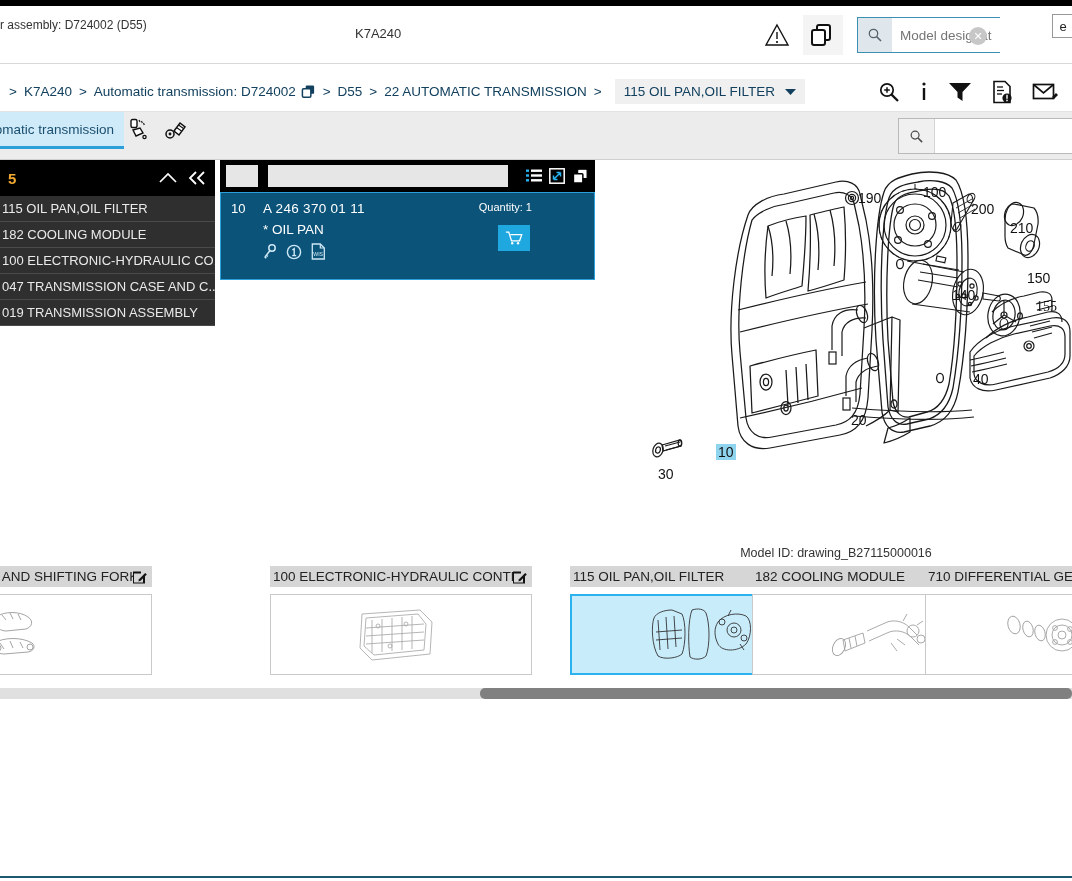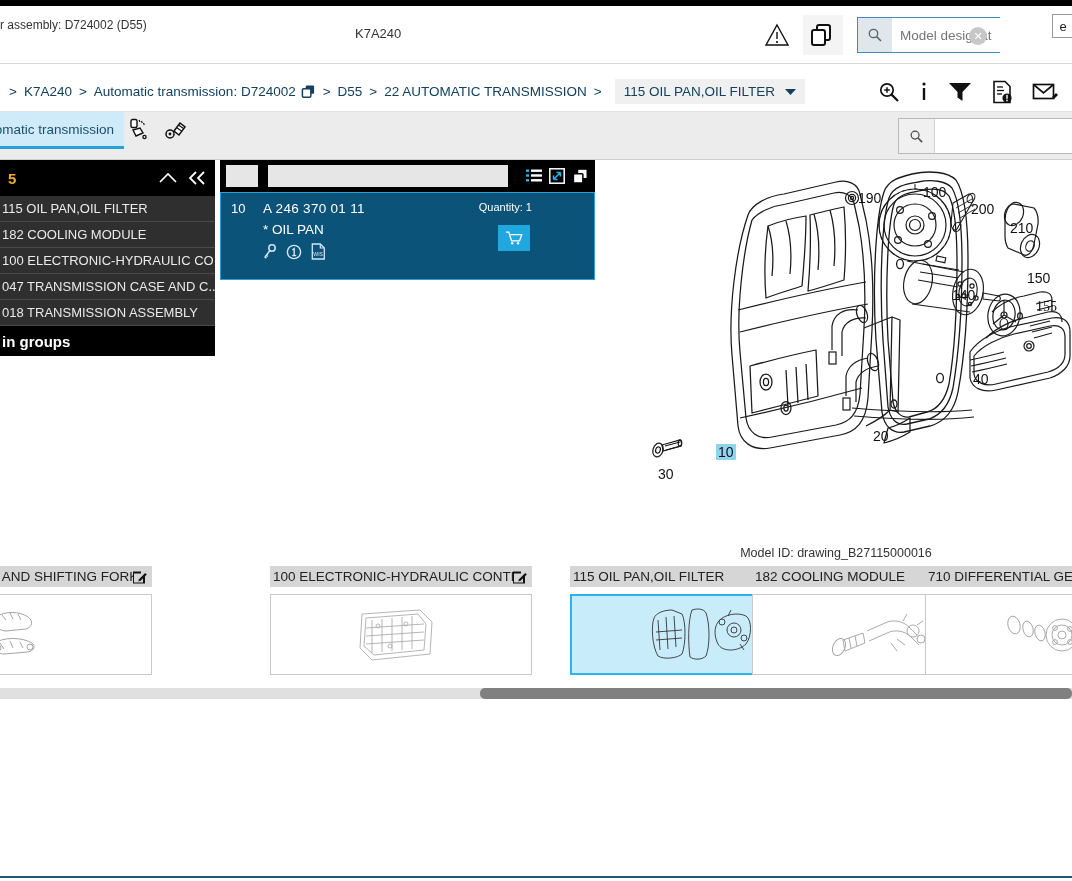--- a/index.html
+++ b/index.html
@@ -355,24 +355,23 @@
       <div class="sb-item">
           <span>182 COOLING MODULE</span>
         </div>
       <div class="sb-item">
           <span>100 ELECTRONIC-HYDRAULIC CO...</span>
         </div>
       <div class="sb-item">
           <span>047 TRANSMISSION CASE AND C...</span>
         </div>
       <div class="sb-item">
-          <span>018 TRANSMISSION ASSEMBLY</span>
+          <span>019 TRANSMISSION ASSEMBLY</span>
         </div>
     </div>
-    <div class="sb-sub">in groups</div>
   </div>
 
   <div class="parts">
     <div class="parts-tools">
       <div class="pt-cell"></div>
       <div class="pt-field"></div>
       <div class="pt-icons">
         <span>
           <svg width="16" height="14" viewBox="0 0 16 14">
             <rect x="0" y="0.5" width="3" height="2.4" fill="#2ab3ef"></rect>
@@ -597,21 +596,21 @@
     </svg>
 
     <span class="callout" style="left:258px;top:30px;">190</span>
     <span class="callout" style="left:323px;top:24px;">100</span>
     <span class="callout" style="left:371px;top:41px;">200</span>
     <span class="callout" style="left:410px;top:60px;">210</span>
     <span class="callout" style="left:427px;top:110px;">150</span>
     <span class="callout" style="left:352px;top:127px;text-align:center;">140</span>
     <span class="callout" style="left:436px;top:139px;font-family:Liberation Serif, serif;">155</span>
     <span class="callout" style="left:373px;top:211px;">40</span>
-    <span class="callout" style="left:251px;top:268px;margin-left:22px;">20</span>
+    <span class="callout" style="left:251px;top:252px;">20</span>
     <span class="callout hl" style="left:116px;top:284px;">10</span>
     <span class="callout" style="left:58px;top:306px;">30</span>
   </div>
 
   <div class="img-id">Model ID: drawing_B27115000016</div>
 
   <div class="thumbstrip">
 
     <div class="thumb" style="left:-110px;">
       <div class="th-head">

